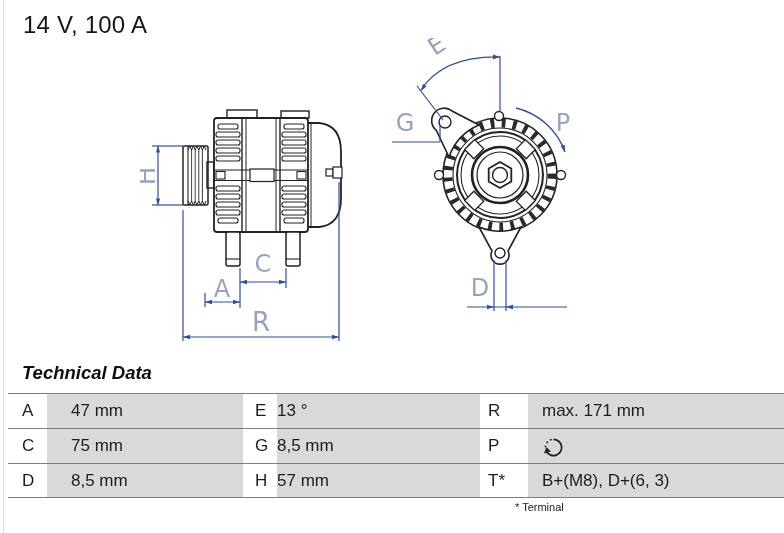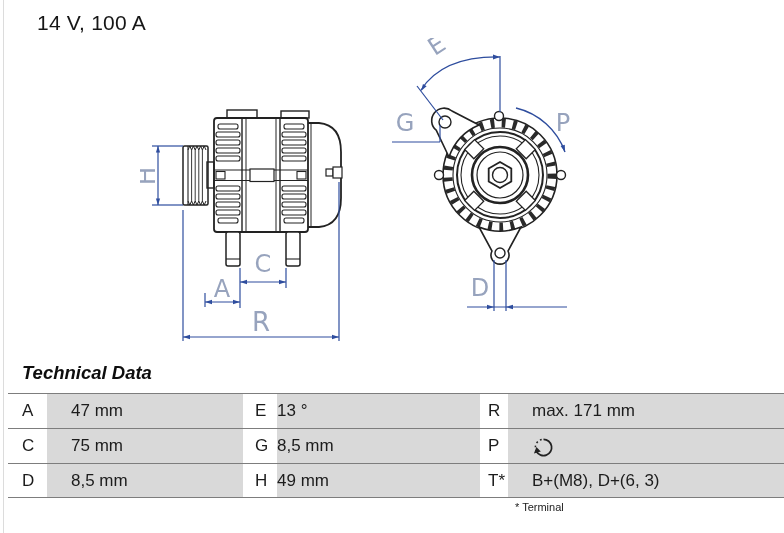--- a/index.html
+++ b/index.html
@@ -1,34 +1,34 @@
 <!DOCTYPE html>
 <html><head>
 <meta charset="utf-8">
 <style>
   html,body{margin:0;padding:0;background:#fff;}
   .page{position:relative;width:784px;height:533px;background:#fff;overflow:hidden;
         font-family:"Liberation Sans",sans-serif;}
   .left-border{position:absolute;left:3px;top:0;width:1px;height:533px;background:#dcdcdc;}
-  .title{position:absolute;left:37px;top:11px;font-size:21px;color:#161616;letter-spacing:.2px;}
+  .title{position:absolute;left:23px;top:11px;font-size:24px;color:#161616;letter-spacing:.2px;}
   .draw-svg{position:absolute;left:140px;top:38px;}
   .heading{position:absolute;left:22px;top:362px;font-size:18.5px;font-weight:bold;color:#0e0e0e;font-style:italic;}
   .tdata{position:absolute;left:8px;top:393px;width:776px;}
   .trow{display:flex;height:35px;align-items:stretch;border-top:1.5px solid #7d7d7d;
         font-size:17px;color:#1c1c1c;box-sizing:border-box;}
   .trow.last{border-bottom:1.5px solid #7d7d7d;}
   .cell{display:flex;align-items:center;box-sizing:border-box;}
   .k{background:#fff;}
   .v{background:#d9d9d9;}
   .k1{width:39px;padding-left:14px;}
   .v1{width:196px;padding-left:24px;}
   .k2{width:34px;padding-left:12px;}
   .v2{width:203px;padding-left:0;}
   .k3{width:28px;padding-left:8px;}
-  .v3{flex:1;padding-left:24px;}
+  .v3{flex:1;padding-left:14px;margin-left:20px;}
   .foot{position:absolute;left:515px;top:501px;font-size:11px;color:#222;}
   .roticon{display:inline-flex;align-items:center;}
   .dimlbl{fill:#97a3bd;font-family:"DejaVu Sans",sans-serif;}
 </style>
 </head>
 <body>
 
 <div class="page">
   <div class="left-border"></div>
 
@@ -215,20 +215,20 @@
             <path d="M4.64,17.25 A8.5,8.5 0 0 1 12,4.5" stroke="#222" stroke-width="1.6" stroke-dasharray="1.8 2.8"></path>
             <polygon points="2.0,19.2 4.6,12.6 9.2,17.2" fill="#222"></polygon>
           </svg>
         </span>
       </div>
     </div>
     <div class="trow last">
       <div class="cell k k1">D</div>
       <div class="cell v v1">8,5 mm</div>
       <div class="cell k k2">H</div>
-      <div class="cell v v2">49 mm</div>
+      <div class="cell v v2">57 mm</div>
       <div class="cell k k3">T*</div>
       <div class="cell v v3">B+(M8), D+(6, 3)</div>
     </div>
   </div>
 
   <div class="foot">* Terminal</div>
 </div>
 
 </body></html>

